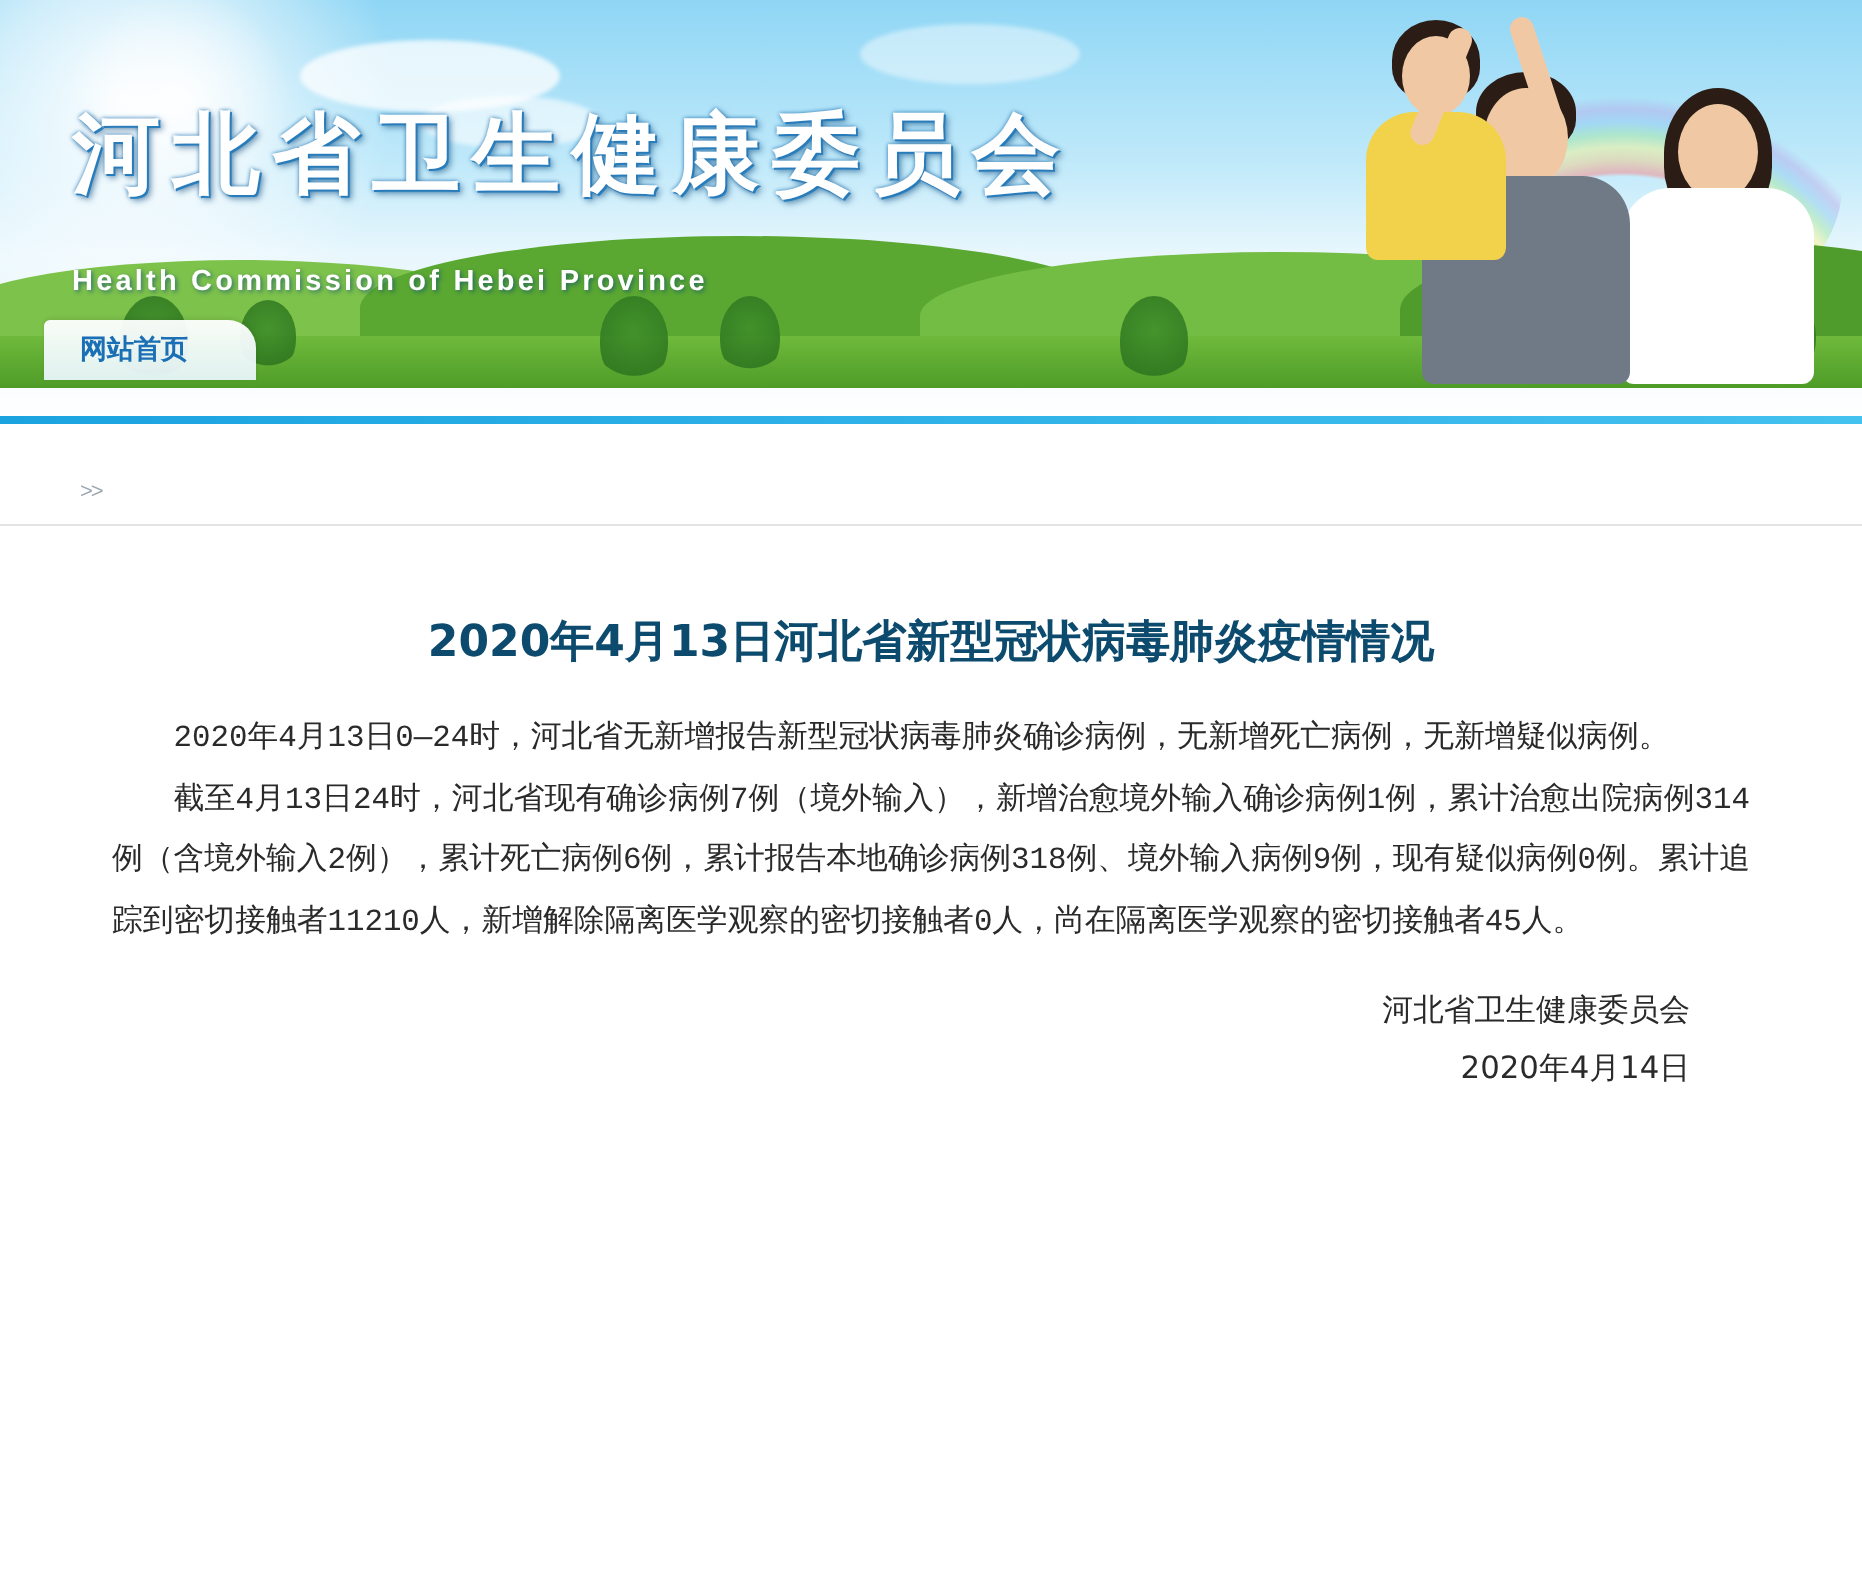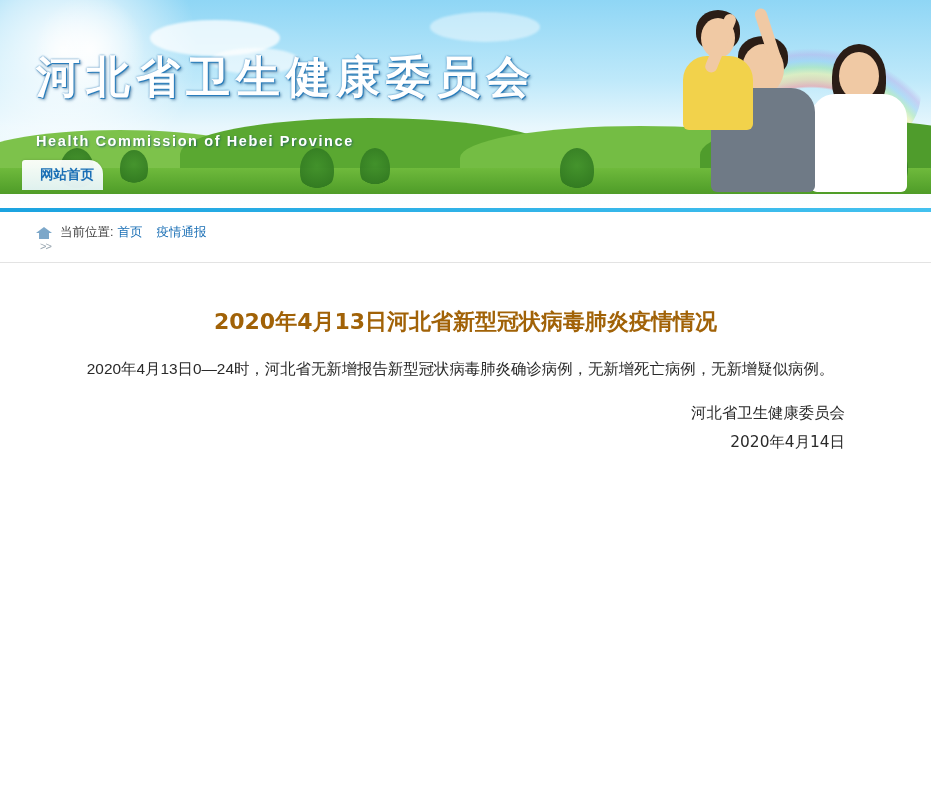--- a/index.html
+++ b/index.html
@@ -199,21 +199,21 @@
     letter-spacing: 1.6px;
     color: #ffffff;
     text-shadow: 1px 1px 2px rgba(10,70,120,0.6);
     white-space: nowrap;
   }
   .nav-tab {
     position: absolute;
     left: 22px;
     bottom: 22px;
     height: 30px;
-    padding: 0 9px 0 18px;
+    padding: 0 34px 0 18px;
     background: linear-gradient(to bottom, rgba(255,255,255,0.95), rgba(235,248,255,0.92));
     border-top-left-radius: 3px;
     border-top-right-radius: 14px;
     display: flex;
     align-items: center;
     font-size: 13.5px;
     color: #1a6fb5;
     font-weight: bold;
     box-shadow: 0 -1px 2px rgba(0,0,0,0.08);
     z-index: 5;
@@ -284,21 +284,21 @@
   
   .article {
     position: relative;
     width: 931px;
     padding-top: 44px;
   }
   .headline {
     text-align: center;
     font-size: 22px;
     font-weight: bold;
-    color: #a16207;
+    color: #0c4a6e;
     font-family: "DejaVu Sans", "Liberation Sans", sans-serif;
     line-height: 1.4;
   }
   .meta-bar {
     margin: 34px 48px 0 48px;
     height: 30px;
     background: #f5f5f5;
     display: flex;
     align-items: center;
     justify-content: center;
@@ -307,21 +307,21 @@
     color: #555555;
   }
   .meta-bar .src-label { color: #555555; }
   .meta-bar .src-value { color: #333333; }
   .body-text {
     margin: 16px 56px 0 56px;
     font-size: 15.4px;
     line-height: 2.0;
     color: #2a2a2a;
     text-align: justify;
-    font-family: Liberation Sans, sans-serif;
+    font-family: Liberation Mono, monospace;
   }
   .body-text p {
     margin: 0;
     text-indent: 2em;
   }
   .signature {
     margin: 14px 86px 0 0;
     text-align: right;
     font-size: 15.4px;
     line-height: 1.9;
@@ -380,39 +380,30 @@
     <div class="title-block">
       <div class="title-cn">河北省卫生健康委员会</div>
       <div class="title-en">Health Commission of Hebei Province</div>
     </div>
 
     <div class="nav-tab">网站首页</div>
     <div class="banner-bottom-line"></div>
   </div>
 
   <div class="crumb-wrap">
-    <div class="crumb">
-      <span class="home-icon">
-        <span class="roof"></span>
-          <span class="base"></span>
-      </span>
-      <span class="crumb-label">当前位置:</span>
-      <a class="crumb-link" href="#">首页</a>
-      <span class="crumb-sep"></span>
-      <a class="crumb-link" href="#">疫情通报</a>
-    </div>
     <div class="crumb-arrows">&gt;&gt;</div>
   </div>
 
   <div class="article">
     <div class="headline">2020年4月13日河北省新型冠状病毒肺炎疫情情况</div>
 
 
     <div class="body-text">
       <p>2020年4月13日0—24时，河北省无新增报告新型冠状病毒肺炎确诊病例，无新增死亡病例，无新增疑似病例。</p>
+      <p>截至4月13日24时，河北省现有确诊病例7例（境外输入），新增治愈境外输入确诊病例1例，累计治愈出院病例314例（含境外输入2例），累计死亡病例6例，累计报告本地确诊病例318例、境外输入病例9例，现有疑似病例0例。累计追踪到密切接触者11210人，新增解除隔离医学观察的密切接触者0人，尚在隔离医学观察的密切接触者45人。</p>
     </div>
 
     <div class="signature">
       <div>河北省卫生健康委员会</div>
       <div>2020年4月14日</div>
     </div>
   </div>
 
 </div>
 

